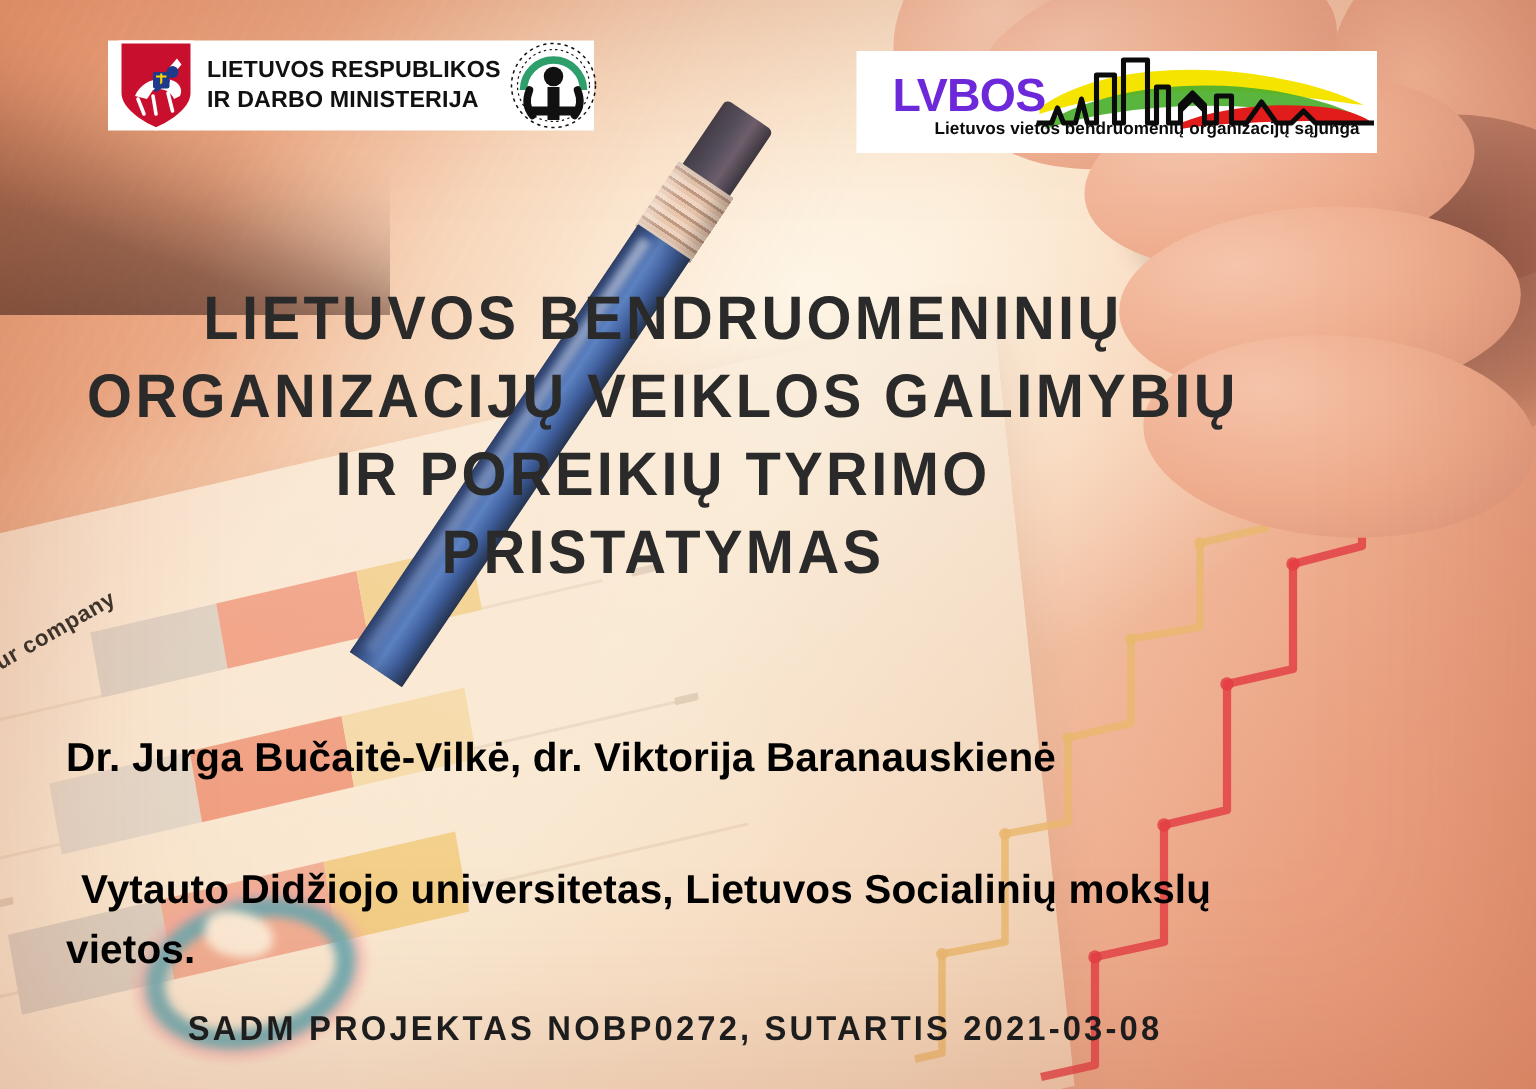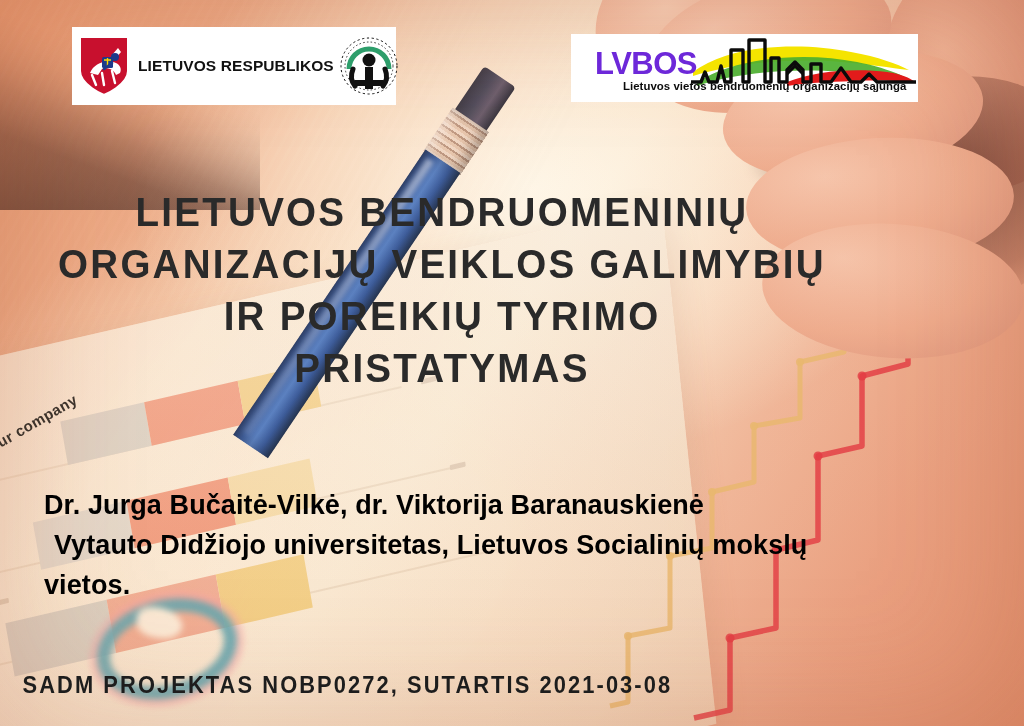--- a/index.html
+++ b/index.html
@@ -197,21 +197,21 @@
     box-shadow: inset 0 0 140px rgba(170,90,60,0.28);
   }
 
   
   .logo-box {
     position: absolute;
     background: #ffffff;
     display: flex;
     align-items: center;
   }
-  #logo-sadm { left: 72px; top: 27px; width: 312px; height: 78px; padding: 0 6px; }
+  #logo-sadm { left: 72px; top: 27px; width: 312px; height: 60px; padding: 0 6px; }
   #logo-lvbos { left: 571px; top: 34px; width: 347px; height: 68px; }
 
   .coat { width: 52px; height: 62px; flex: 0 0 auto; }
   .sadm-text {
     font-family: "Liberation Sans", sans-serif;
     font-weight: 700;
     font-size: 15.5px;
     line-height: 1.26;
     color: #111;
     letter-spacing: 0.1px;
@@ -268,27 +268,27 @@
     z-index: 20;
   }
   .author-line {
     font-family: "Liberation Sans", sans-serif;
     font-weight: 700;
     font-size: 27px;
     line-height: 40px;
     color: #000000;
     letter-spacing: 0.1px;
   }
-  .author-line.indent { padding-left: 10px; }
+  .author-line.indent { padding-left: 10px; margin-top: 48px; }
 
   #footer-block {
     position: absolute;
     left: 0; top: 672px;
     width: 900px;
-    text-align: left;
+    text-align: center;
     z-index: 20;
   }
   .footer-line {
     font-family: "Liberation Sans", sans-serif;
     font-weight: 700;
     font-size: 23px;
     letter-spacing: 2.2px;
     color: #1d1d1d;
     transform: scaleX(0.95);
     white-space: nowrap;
@@ -380,20 +380,21 @@
         <path d="M10 32 l4 10 M20 30 l2 12 M30 28 l3 12" stroke="#ffffff" stroke-width="2.4" stroke-linecap="round"></path>
         <path d="M30 12 l6 -7 l3 4 l-5 6 Z" fill="#ffffff"></path>
         <rect x="20" y="14" width="11" height="11" rx="1.5" fill="#1e3a8a"></rect>
         <path d="M22 17 h7 M25.5 15 v8" stroke="#ffd700" stroke-width="1.4"></path>
         <circle cx="33" cy="14" r="4" fill="#1e3a8a"></circle>
         <path d="M30 20 l-8 6" stroke="#1e3a8a" stroke-width="2.6" stroke-linecap="round"></path>
       </g>
     </svg>
     <div class="sadm-text">
       <div>LIETUVOS RESPUBLIKOS</div>
+      <div>IR DARBO MINISTERIJA</div>
     </div>
     <svg class="sadm-emblem" viewBox="0 0 58 62">
       <circle cx="29" cy="31" r="28" fill="none" stroke="#111" stroke-width="1" stroke-dasharray="2.2 2.6"></circle>
       <circle cx="29" cy="31" r="24" fill="none" stroke="#111" stroke-width="0.8" stroke-dasharray="1.6 2.2"></circle>
       <path d="M9 34 A20 20 0 0 1 49 34" fill="none" stroke="#2e9e6b" stroke-width="5"></path>
       <path d="M15 34 A14 14 0 0 1 43 34" fill="none" stroke="#ffffff" stroke-width="3"></path>
       <circle cx="29" cy="25" r="6.5" fill="#111"></circle>
       <rect x="25" y="32" width="8" height="22" fill="#111"></rect>
       <rect x="13" y="45" width="32" height="6" rx="2" fill="#111"></rect>
       <path d="M13 34 q-4 10 2 17" stroke="#111" stroke-width="5" fill="none" stroke-linecap="round"></path>

